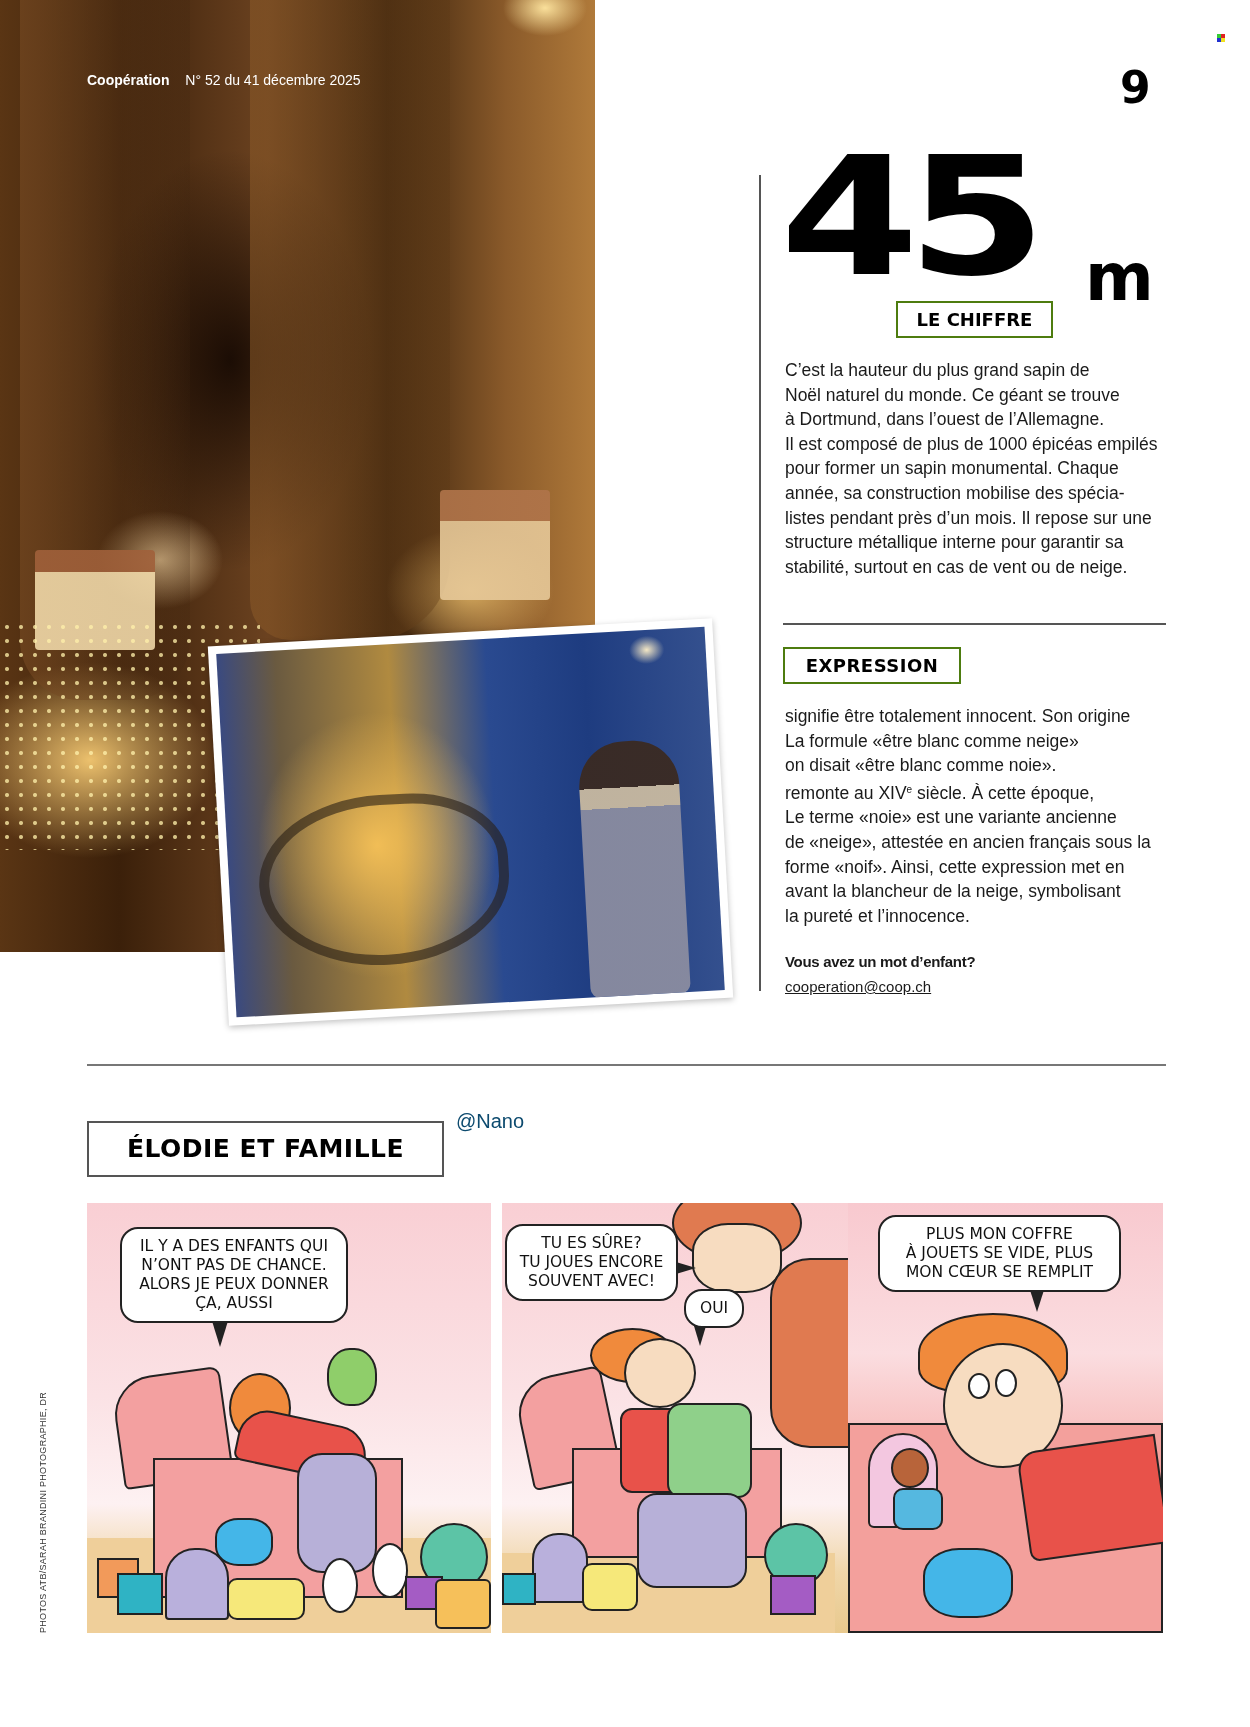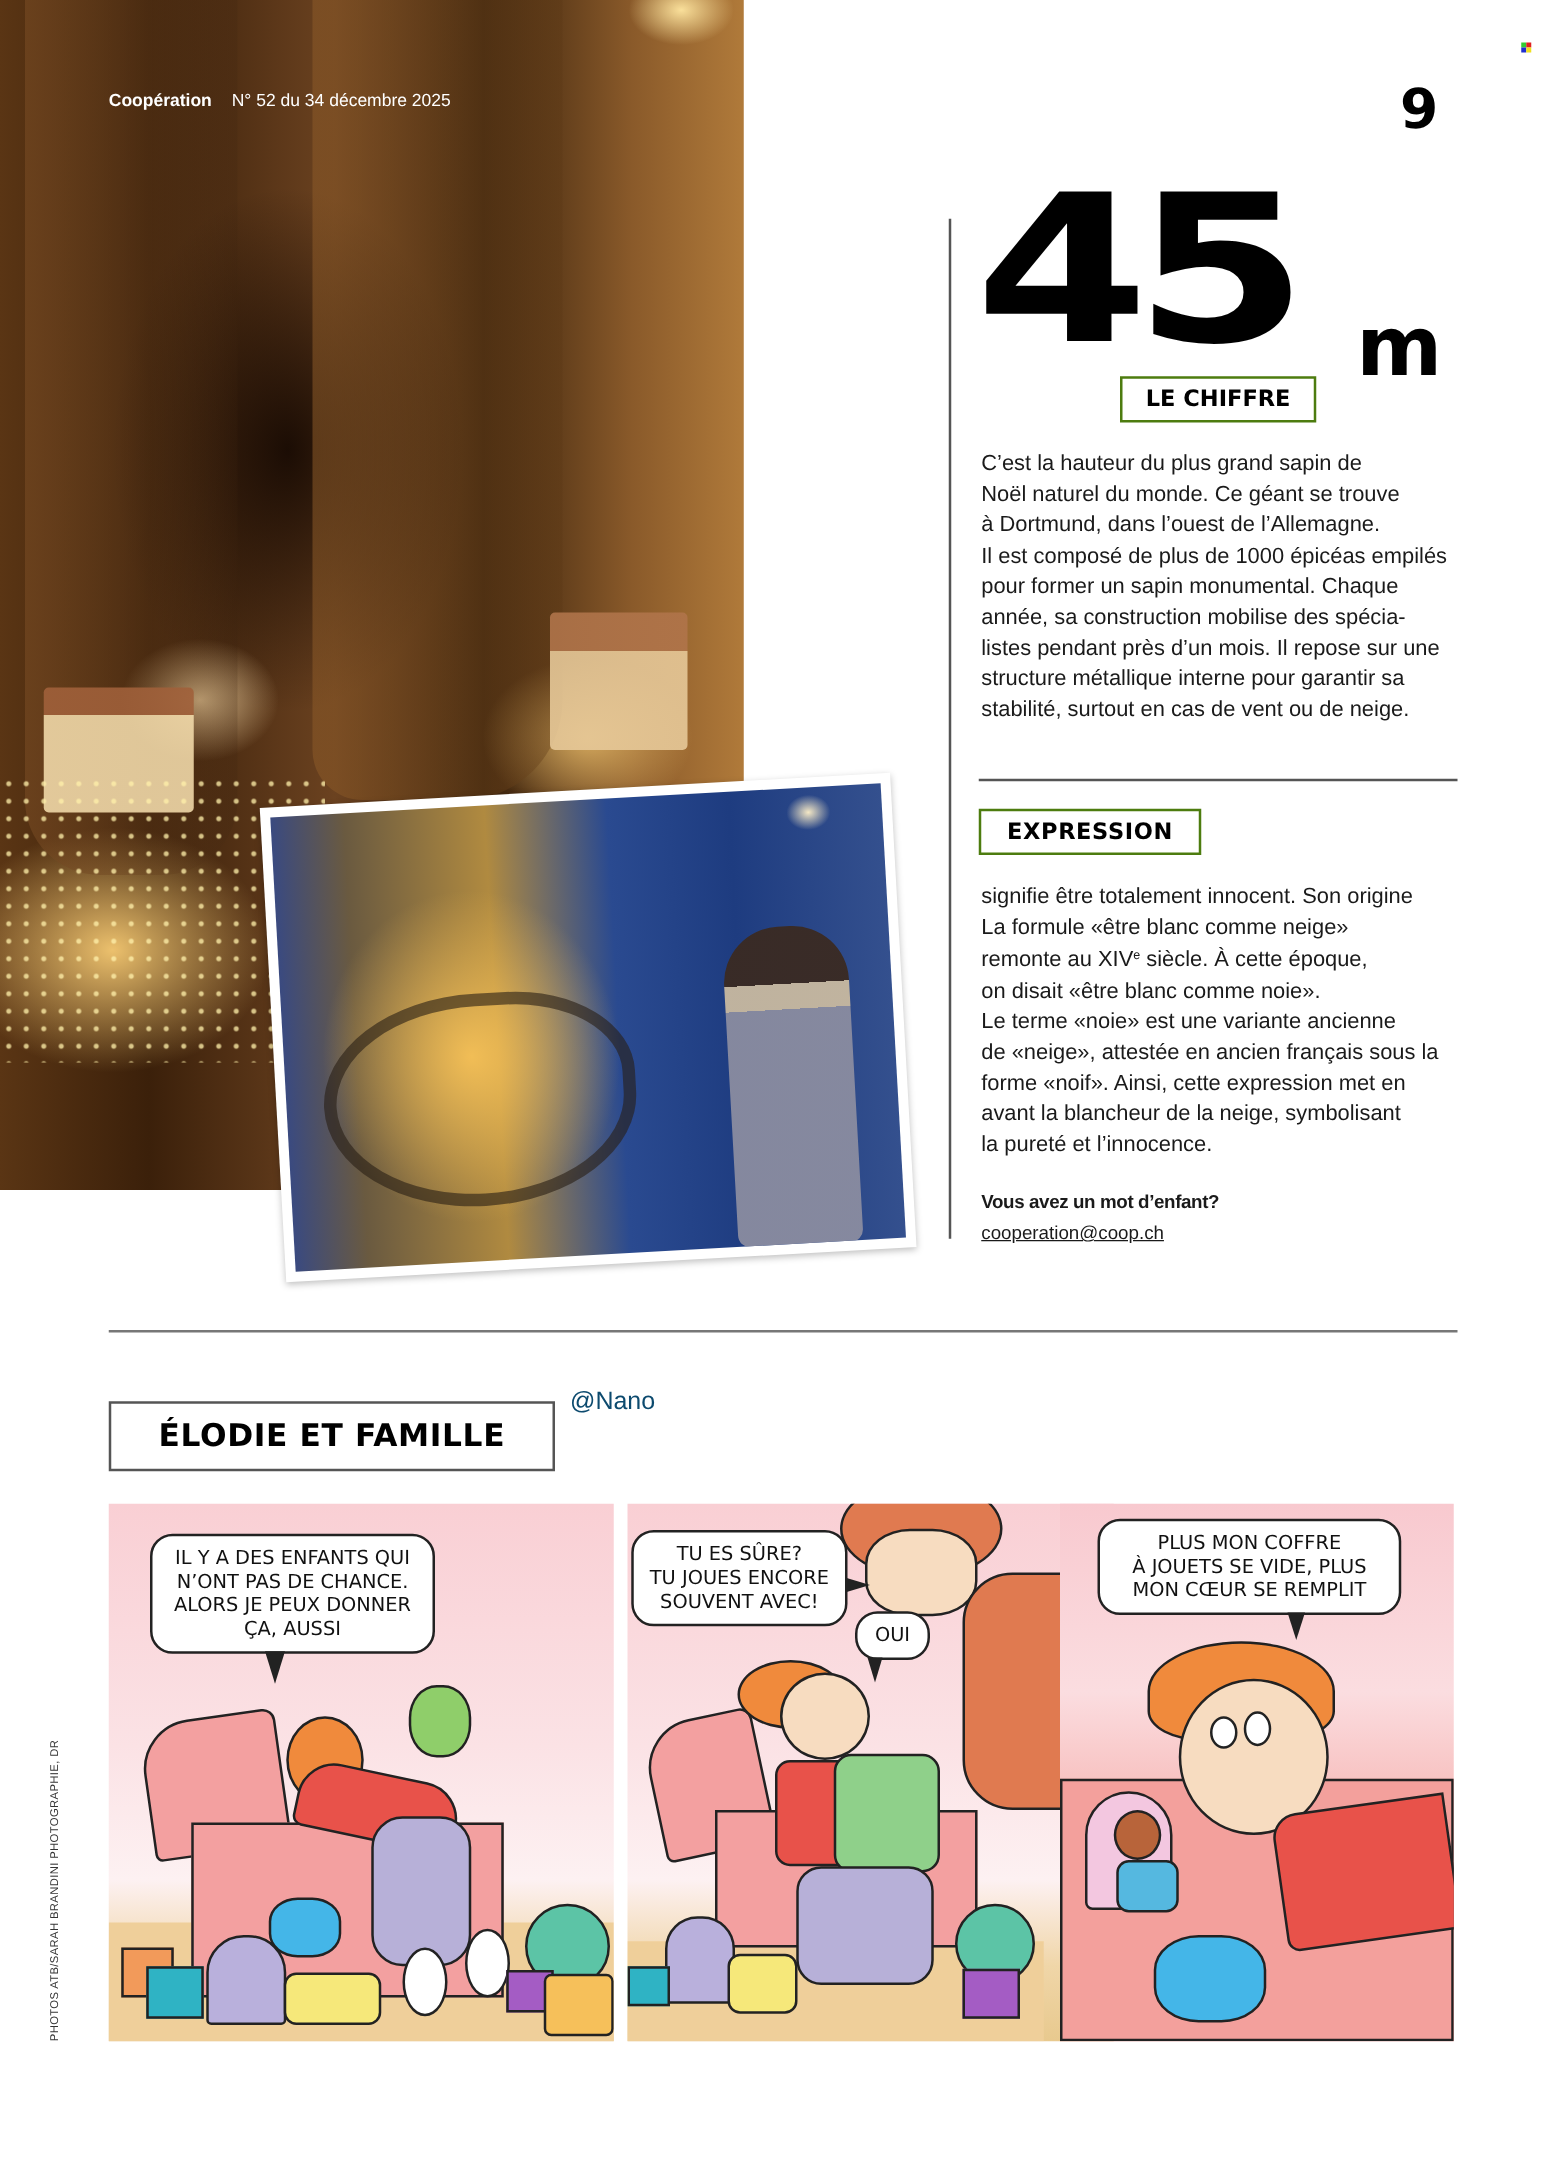--- a/index.html
+++ b/index.html
@@ -105,21 +105,21 @@
 
 <div class="photo-inset-wrap">
   <div class="photo-inset">
     <div class="balcony"></div>
     <div class="person"></div>
   </div>
 </div>
 
 <div class="header-pub">
   <span class="brand">Coopération</span>
-  <span>N° 52 du 34 décembre 2025</span>
+  <span>N° 52 du 41 décembre 2025</span>
 </div>
 <div class="page-number">9</div>
 <div class="print-mark">
   <span style="left:0;top:0;background:#33cc33"></span>
   <span style="left:4px;top:0;background:#e02020"></span>
   <span style="left:0;top:4px;background:#2030d0"></span>
   <span style="left:4px;top:4px;background:#f0e020"></span>
 </div>
 
 <div class="vrule"></div>
@@ -140,22 +140,22 @@
   <p>stabilité, surtout en cas de vent ou de neige.</p>
 </div>
 
 <div class="hrule-right"></div>
 
 <div class="label-box label-expression">EXPRESSION</div>
 
 <div class="body-text text-expression">
   <p>signifie être totalement innocent. Son origine</p>
   <p>La formule «être blanc comme neige»</p>
+  <p>on disait «être blanc comme noie».</p>
   <p><span>remonte au XIV</span><sup>e</sup><span> siècle. À cette époque,</span></p>
-  <p>on disait «être blanc comme noie».</p>
   <p>Le terme «noie» est une variante ancienne</p>
   <p>de «neige», attestée en ancien français sous la</p>
   <p>forme «noif». Ainsi, cette expression met en</p>
   <p>avant la blancheur de la neige, symbolisant</p>
   <p>la pureté et l’innocence.</p>
 </div>
 
 <div class="cta-question">Vous avez un mot d’enfant?</div>
 <a class="cta-email">cooperation@coop.ch</a>
 

